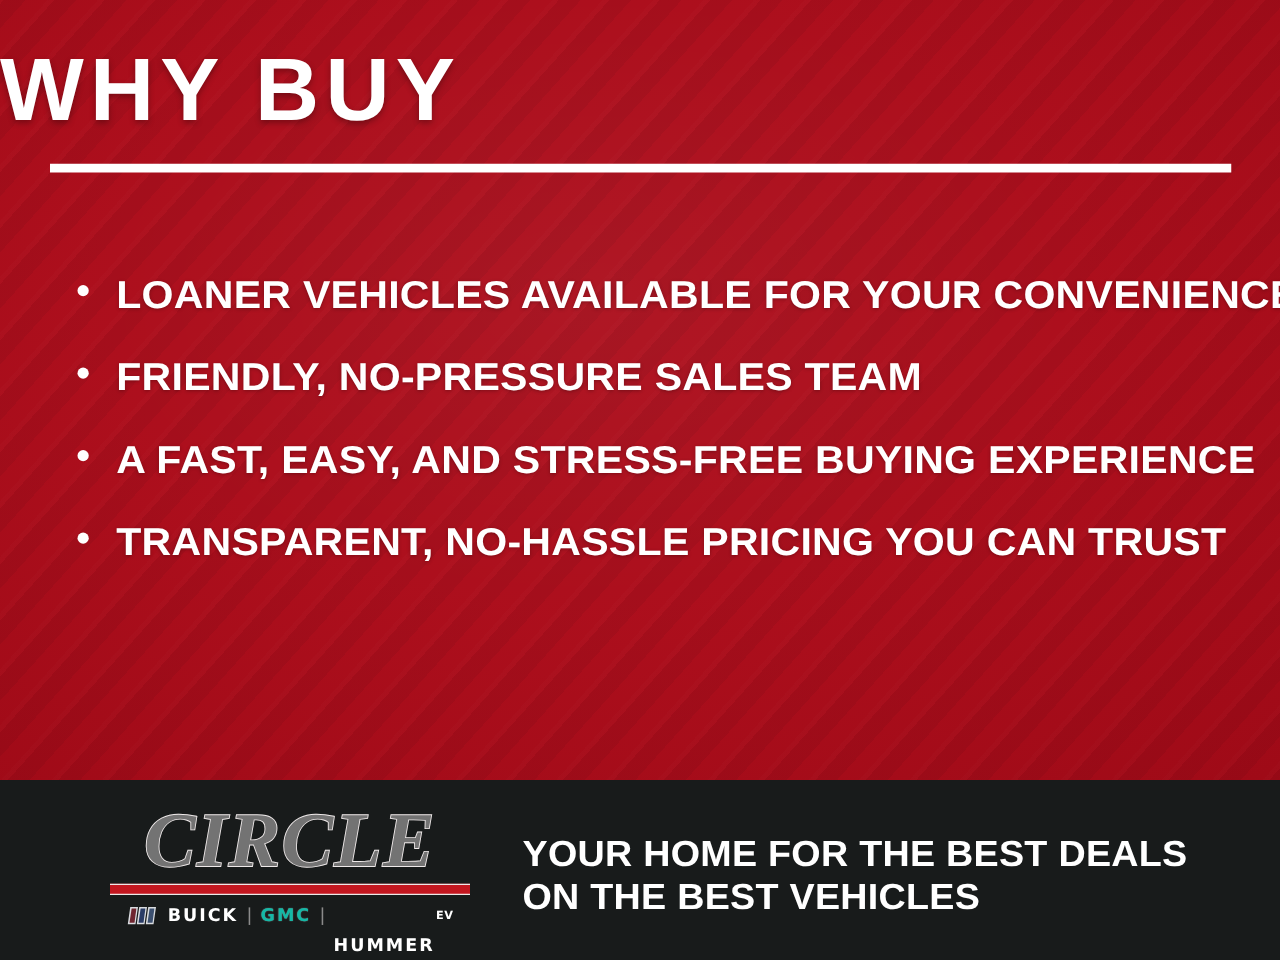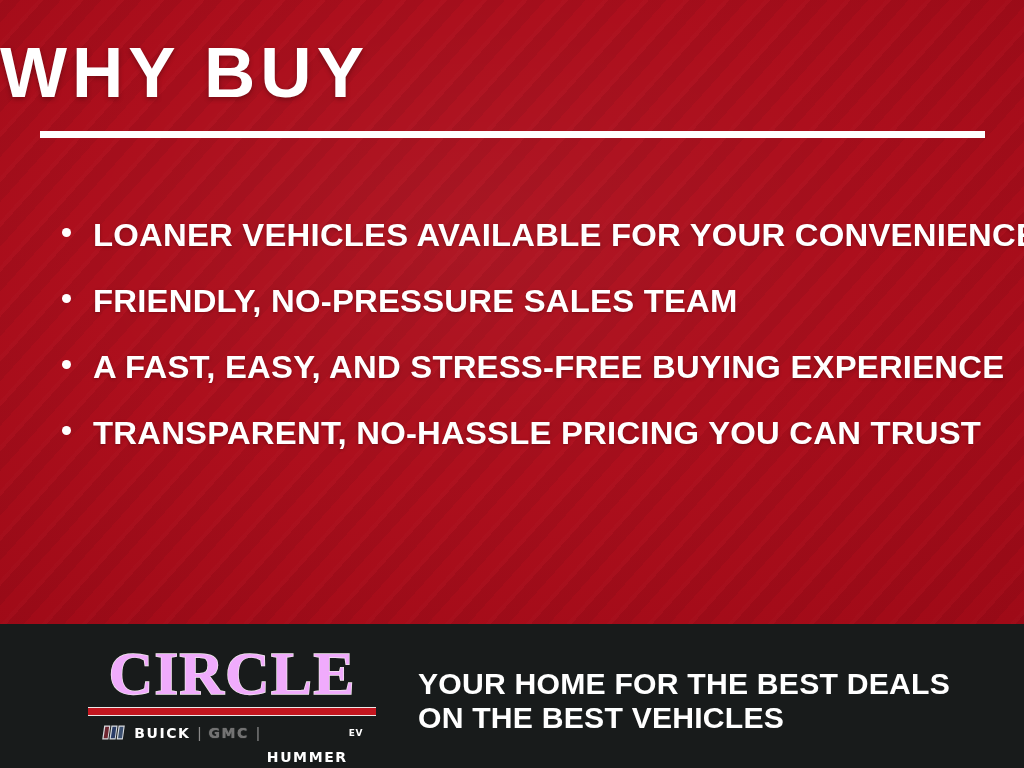--- a/index.html
+++ b/index.html
@@ -120,26 +120,27 @@
     position: absolute;
     left: 88px;
     top: 18px;
     width: 288px;
   }
   #logo-wordmark {
     font-family: "Liberation Serif", "DejaVu Serif", serif;
     font-weight: 700;
     font-size: 62px;
     line-height: 62px;
-    color: #f0abfc;
+    color: #737373;
     letter-spacing: 1px;
     text-align: center;
     -webkit-text-stroke: 1.4px #EFEAEA;
     paint-order: stroke fill;
     white-space: nowrap;
+    font-style: italic;
   }
   #logo-underline {
     margin-top: 3px;
     height: 7px;
     background: #C3161F;
     border-top: 1.6px solid #EDE8E8;
     border-bottom: 1.6px solid #EDE8E8;
     box-sizing: content-box;
   }
   #brand-row {
@@ -155,21 +156,21 @@
   }
   .brand-word {
     font-size: 14px;
     font-weight: 700;
     letter-spacing: 1.6px;
     line-height: 14px;
     font-family: "DejaVu Sans", "Liberation Sans", sans-serif;
   }
   .brand-buick { color: #FFFFFF; }
   .brand-gmc {
-    color: #737373;
+    color: #14b8a6;
     text-shadow: 0 0 1px rgba(255,255,255,0.45);
   }
   .brand-hummer { color: #FFFFFF; margin-top: 48px; }
   .brand-ev {
     color: #FFFFFF;
     font-size: 9px;
     letter-spacing: 0.5px;
     margin-left: 1px;
   }
   .brand-sep {

